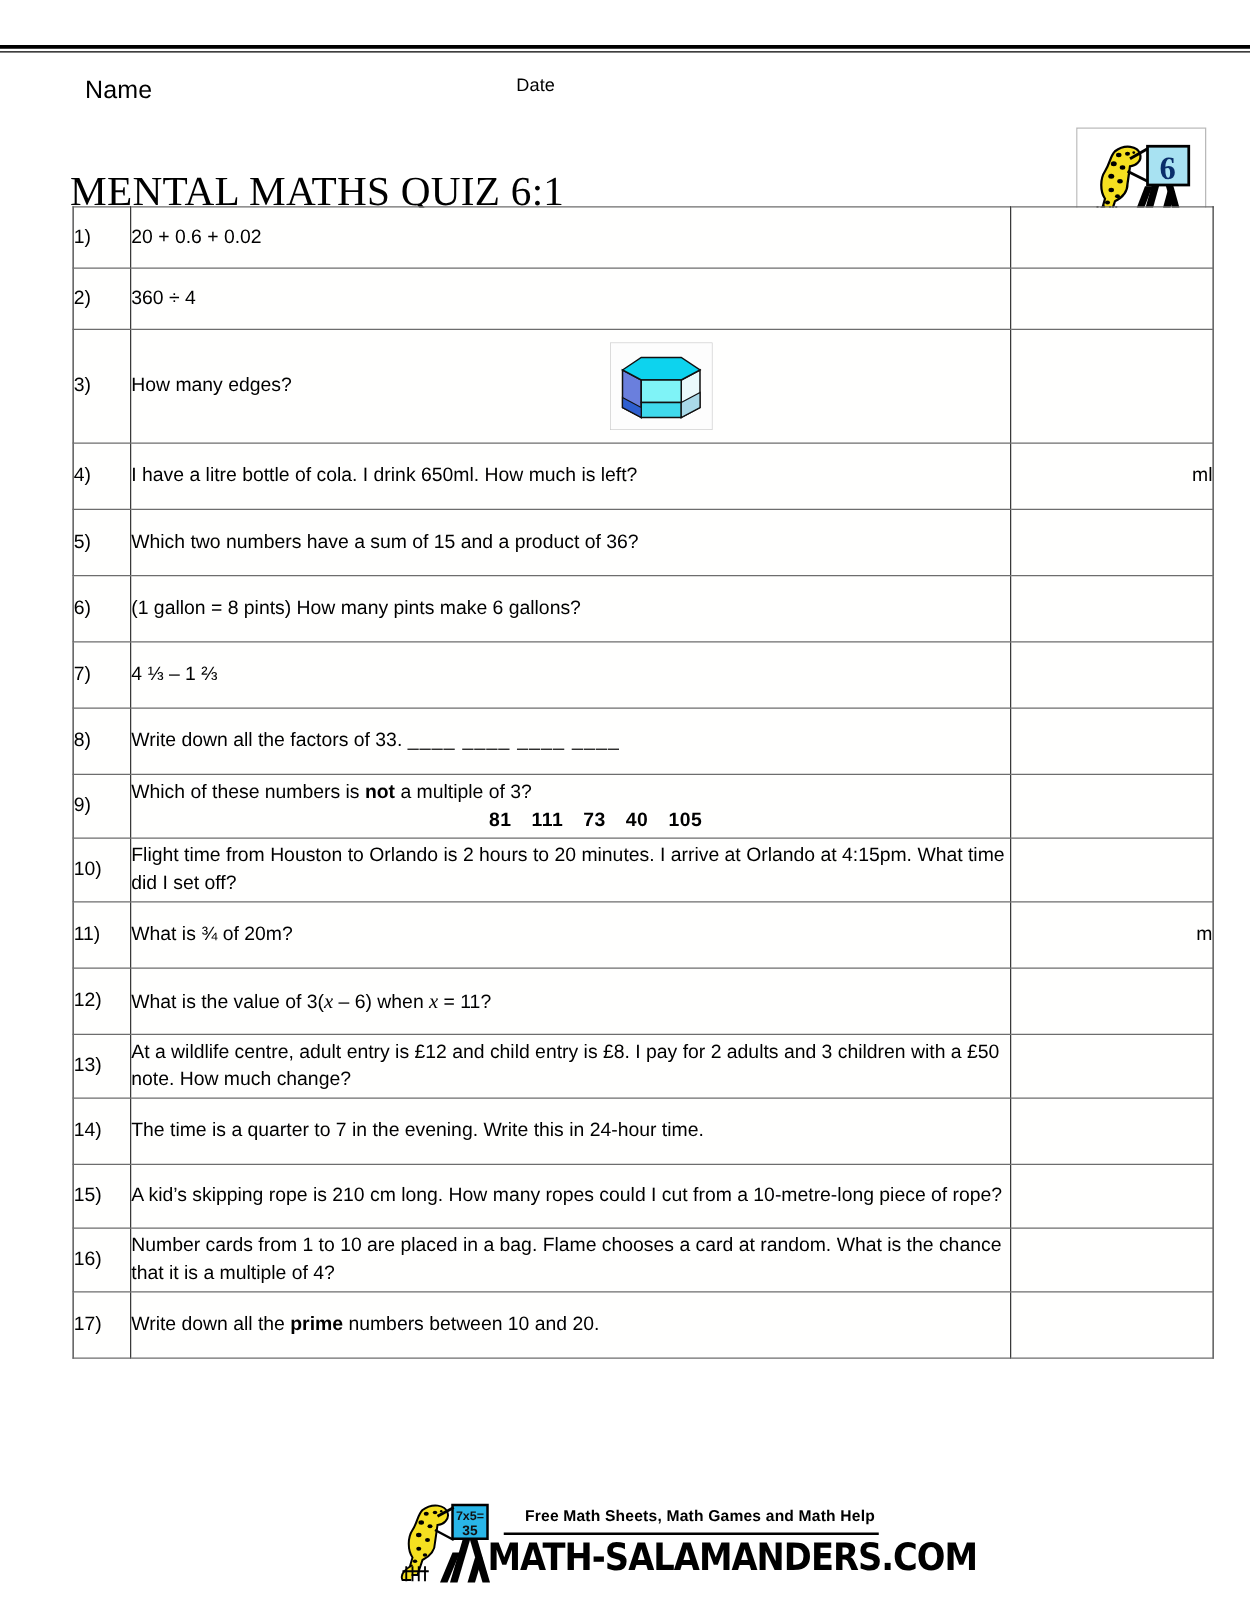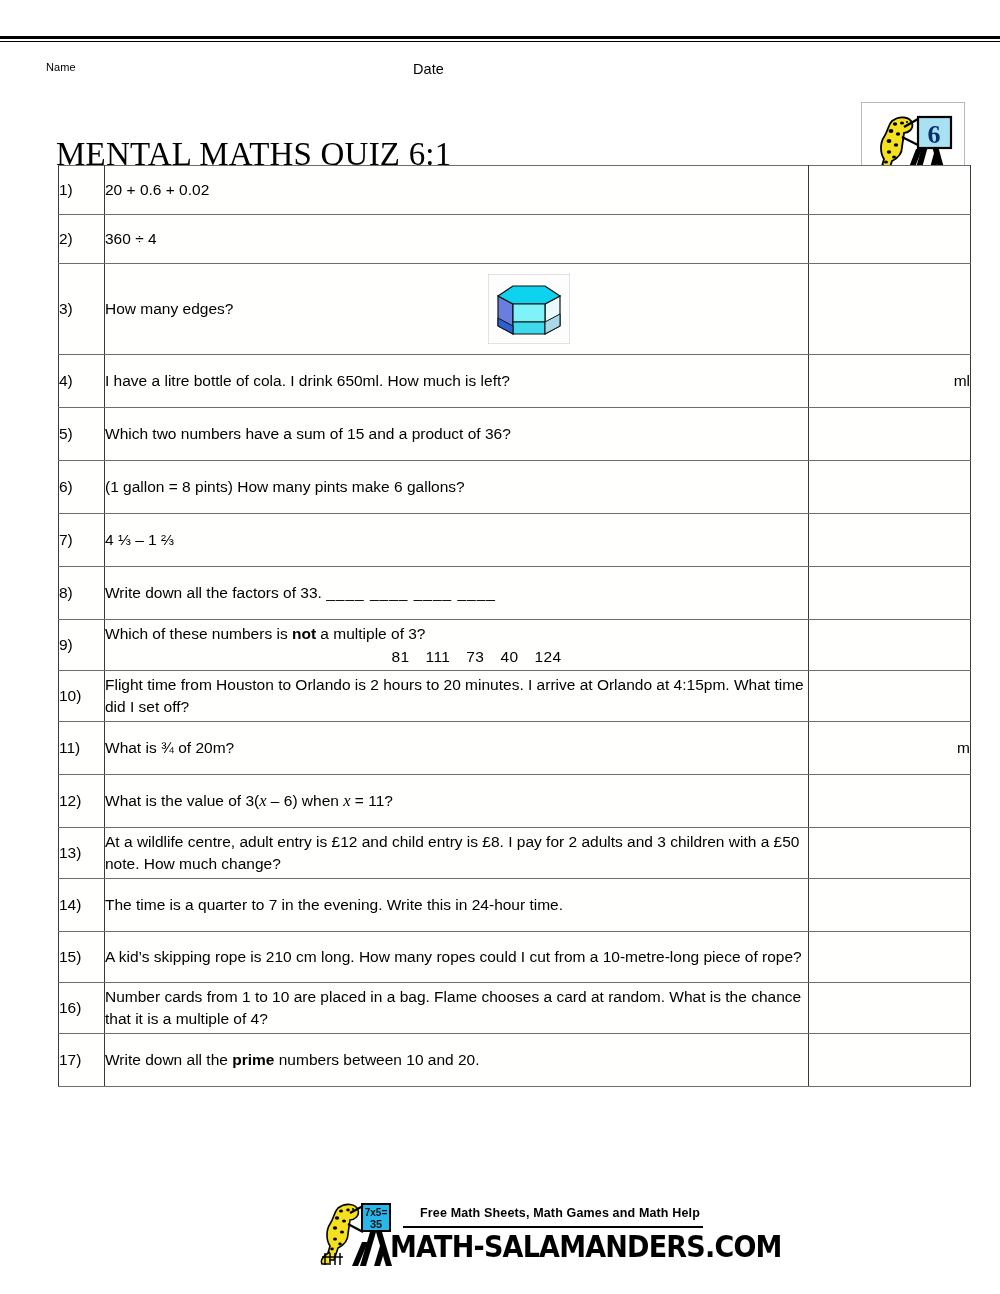--- a/index.html
+++ b/index.html
@@ -42,23 +42,23 @@
   
   .header {
     position: absolute;
     left: 0;
     top: 44px;
     width: 1000px;
     height: 110px;
   }
   .name-label {
     position: absolute;
-    left: 46px;
+    left: 68px;
     top: 17px;
-    font-size: 11px;
+    font-size: 20px;
     letter-spacing: .1px;
   }
   .date-label {
     position: absolute;
     left: 413px;
     top: 17px;
     font-size: 14.5px;
     letter-spacing: .1px;
   }
   .quiz-title {
@@ -124,21 +124,21 @@
   .q-cell i { font-style: italic; font-family: "Liberation Serif", serif; font-size: 16.5px; }
   .blanks { letter-spacing: 1px; }
   .numbers-line {
     display: block;
     text-align: center;
     padding-left: 40px;
     padding-top: 1px;
     font-size: 15.5px;
     letter-spacing: .4px;
   }
-  .numbers-line span { margin: 0 8px; }
+  .numbers-line span { margin: 0 8px; font-weight: bold; }
 
   
   .h-sm  { height: 48px; }
   .h-md  { height: 52px; }
   .h-lg  { height: 54px; }
   .h-xl  { height: 90px; }
   .h-two { height: 50px; }
 
   
   .prism-wrap {
@@ -343,21 +343,21 @@
         <span class="blanks">____    ____    ____    ____</span>
       </td>
       <td class="ans-cell"></td>
     </tr>
 
     <tr class="row">
       <td class="num-cell h-two">9)</td>
       <td class="q-cell">
         <span>Which of these numbers is </span><b>not</b><span> a multiple of 3?</span>
         <span class="numbers-line">
-          <span>81</span><span>111</span><span>73</span><span>40</span><span>124</span>
+          <span>81</span><span>111</span><span>73</span><span>40</span><span>105</span>
         </span>
       </td>
       <td class="ans-cell"></td>
     </tr>
 
     <tr class="row">
       <td class="num-cell h-two">10)</td>
       <td class="q-cell">Flight time from Houston to Orlando is 2 hours to 20 minutes. I arrive at Orlando at 4:15pm. What time did I set off?</td>
       <td class="ans-cell"></td>
     </tr>

